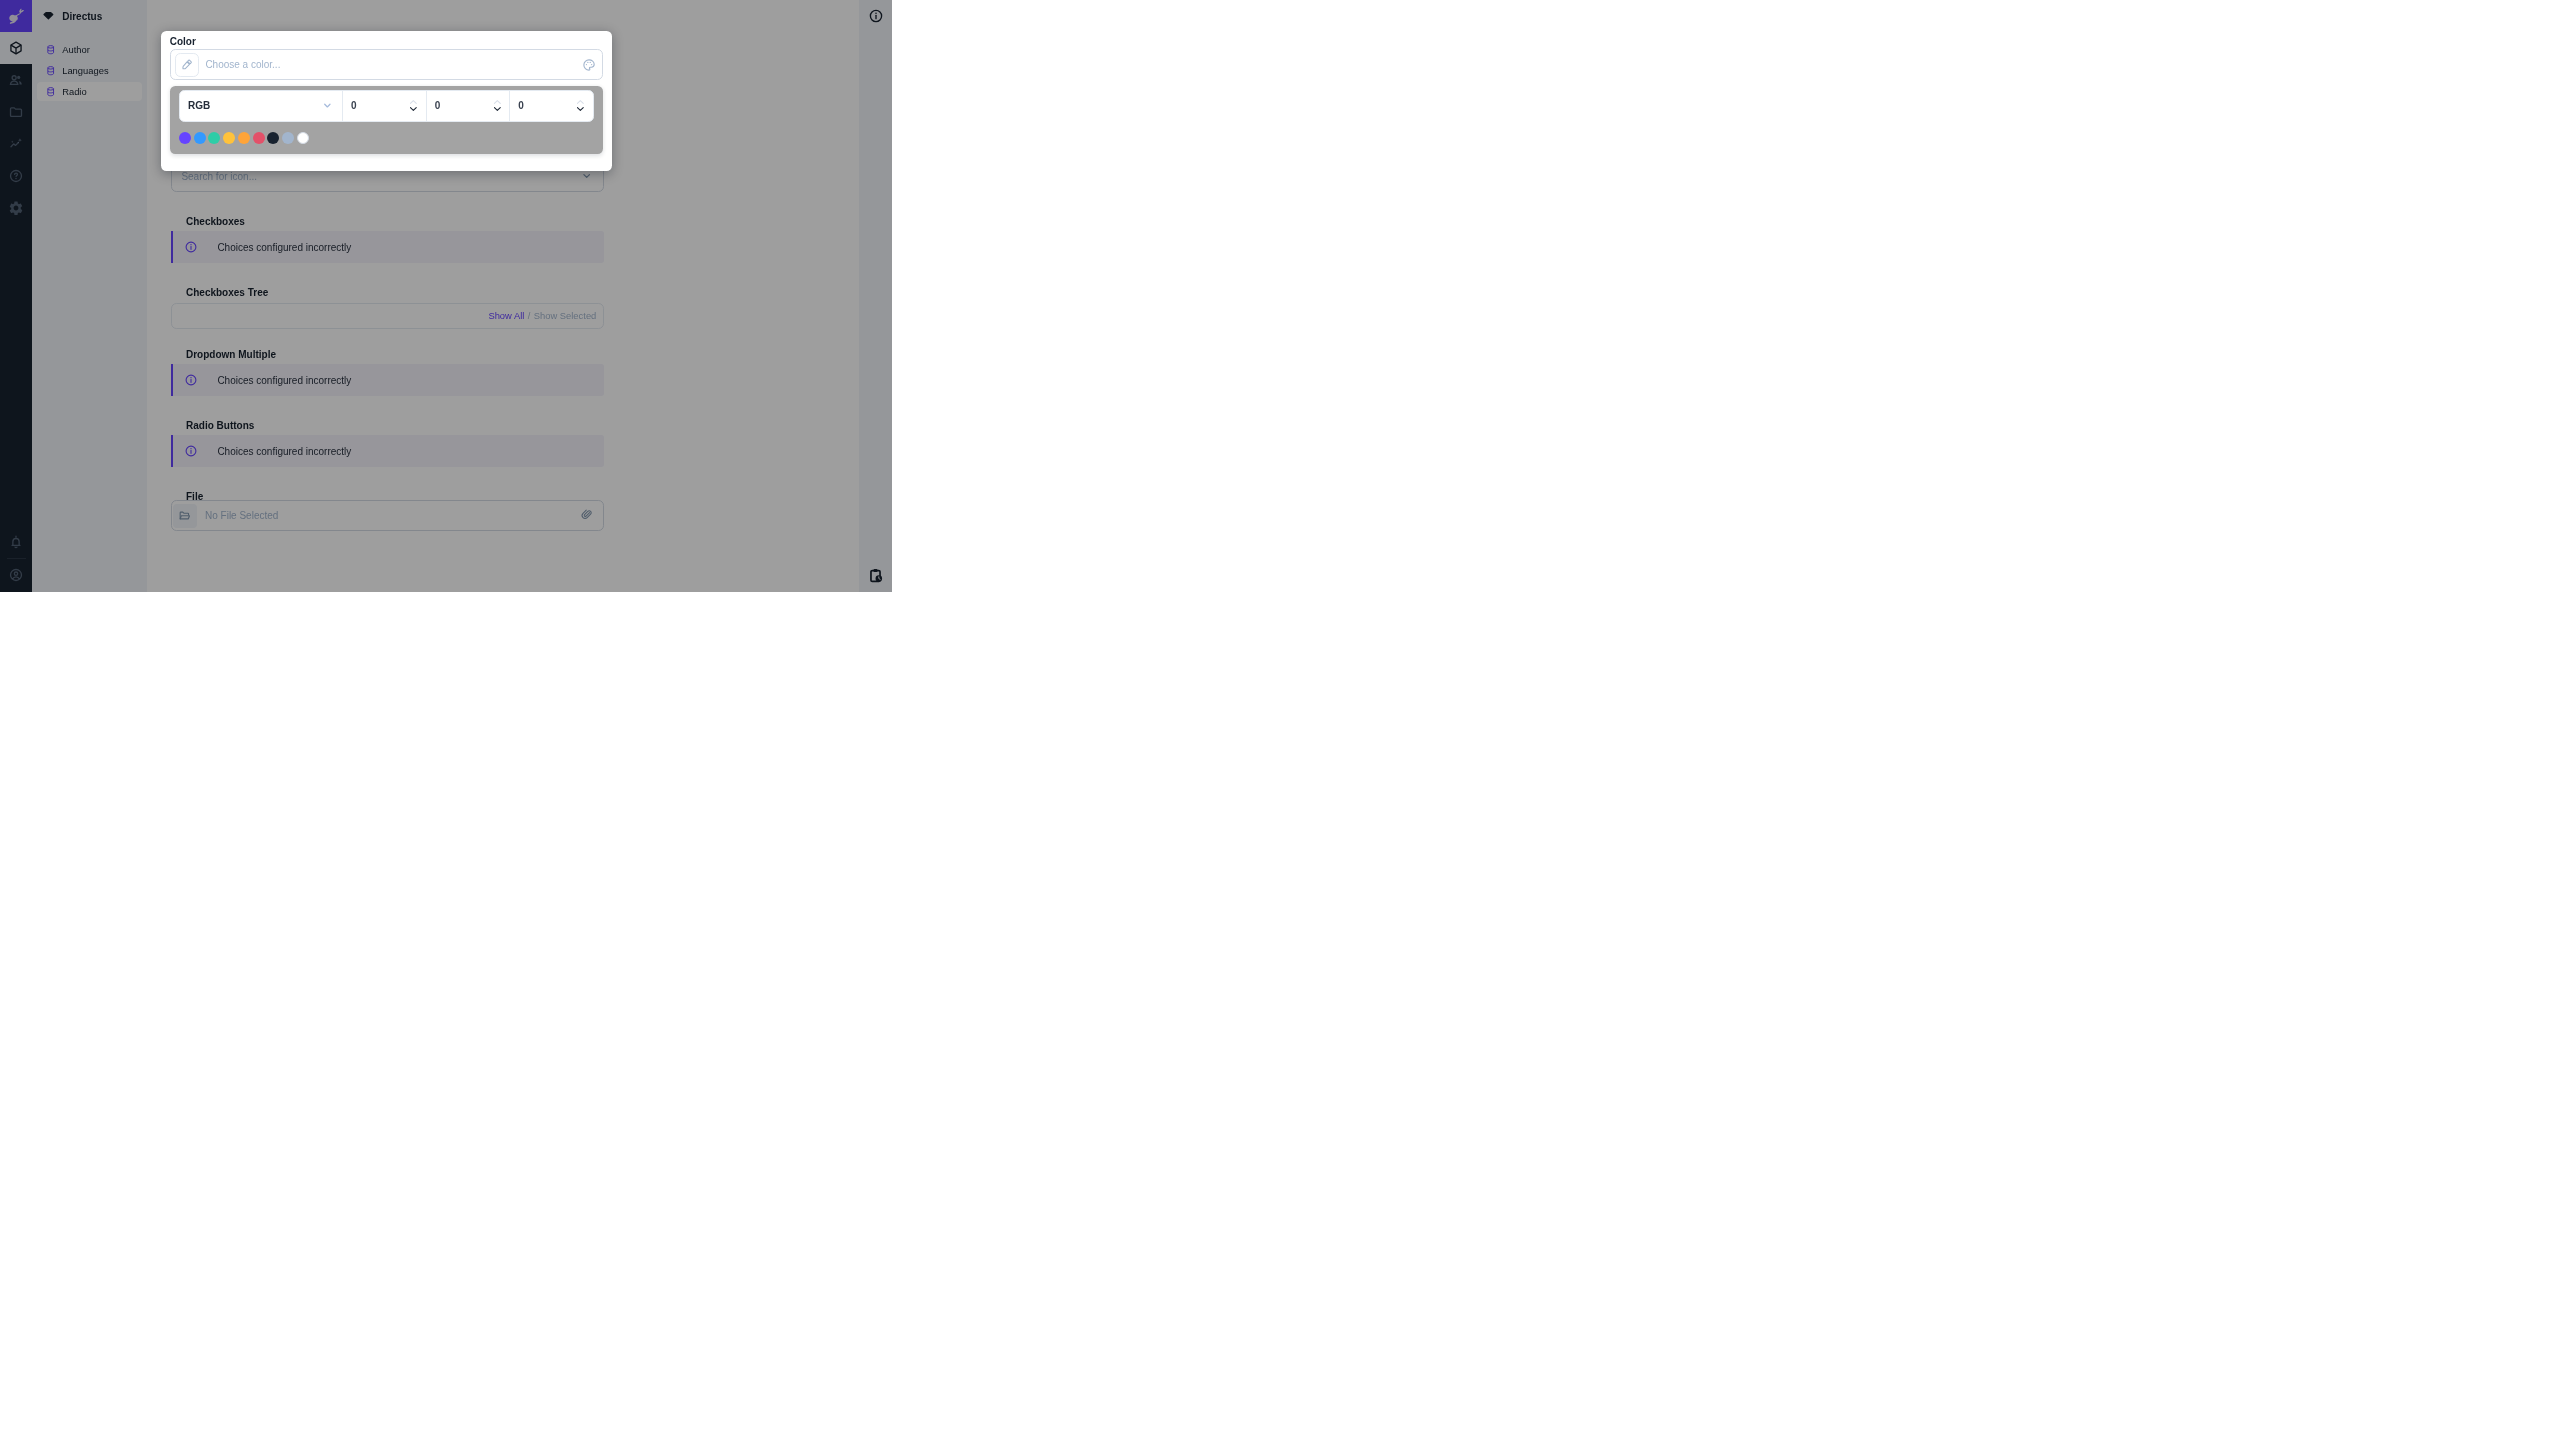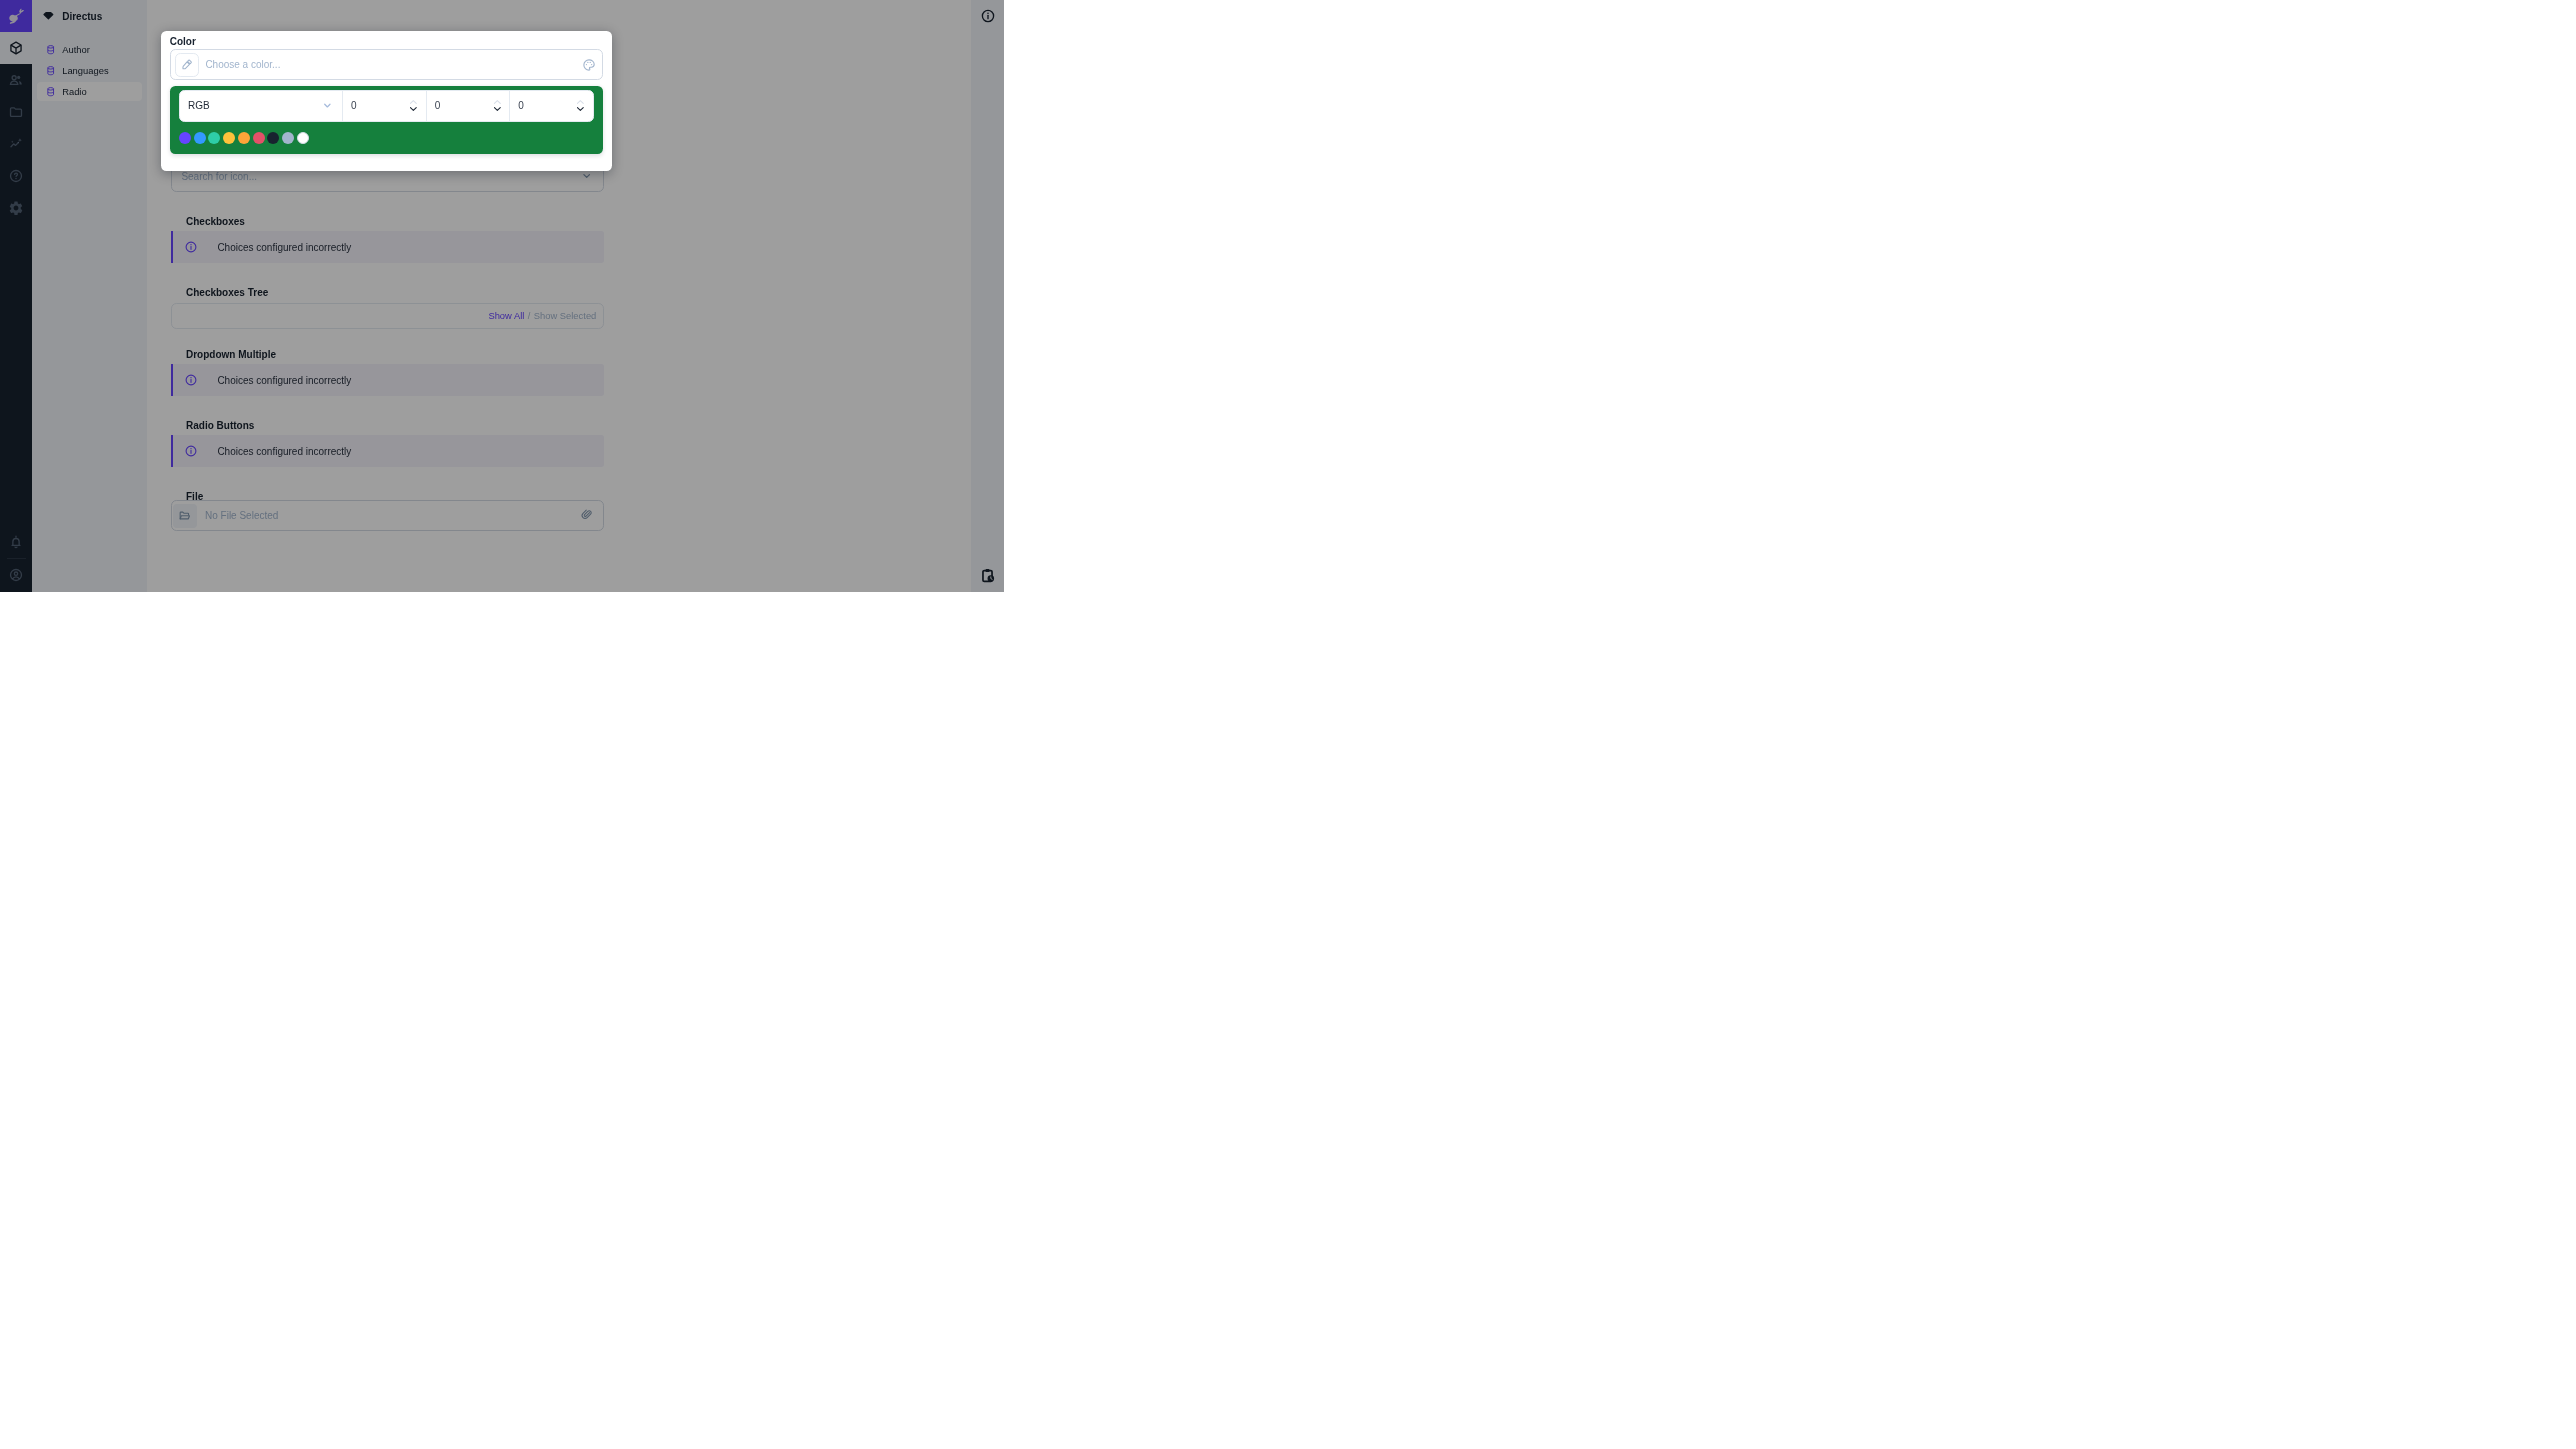--- a/index.html
+++ b/index.html
@@ -1,18 +1,18 @@
 <!DOCTYPE html>
 <html style="font-size:10.7px"><head>
 <meta charset="utf-8">
 <style>
   * { margin:0; padding:0; box-sizing:border-box; }
   html,body { width:1052px; height:592px; overflow:hidden; background:#fff;
     font-family:"Liberation Sans","DejaVu Sans",sans-serif; }
-  .stage { position:relative; width:1004px; height:592px; overflow:hidden; }
+  .stage { position:relative; width:892px; height:592px; overflow:hidden; }
 
   
   .module-bar { position:absolute; left:0; top:0; bottom:0; width:32px; background:#18222F; z-index:10; }
   .logo-tile { width:32px; height:32px; background:#6644FF; display:flex; align-items:center; justify-content:center; }
   .module-btn { width:32px; height:32px; display:flex; align-items:center; justify-content:center; color:rgba(129,150,173,.55); cursor:pointer; }
   .module-btn svg { width:16px; height:16px; }
   .module-btn.active { background:#F0F4F9; color:#18222F; }
   .module-bottom { position:absolute; bottom:0.7px; left:0; width:32px; }
   .module-divider { width:19px; margin:0 auto; border-top:1.3px solid rgba(129,150,173,.18); }
 
@@ -62,21 +62,21 @@
   .overlay { position:absolute; inset:0; background:rgba(0,0,0,.38); z-index:40; }
 
   
   .popup { position:absolute; left:161px; top:31px; width:451px; height:140px; background:#fff; border-radius:5.4px;
     box-shadow:0 2.7px 12px rgba(5,12,25,.32); z-index:60; padding:4.7px 8.7px 0 8.7px; }
   .cp-label { font-size:10px; font-weight:700; color:#18222F; }
   .cp-input { margin-top:2.7px; height:31px; border:1.3px solid #D3DAE4; border-radius:5.4px; display:flex; align-items:center; padding:0 6.7px 0 4px; background:#fff; }
   .dropper-btn { width:24px; height:24px; border:1.3px solid #E4EAF1; border-radius:5.4px; display:flex; align-items:center; justify-content:center; color:#A2B5CD; cursor:pointer; }
   .cp-placeholder { margin-left:6.7px; font-size:10px; color:#A2B5CD; }
   .palette-btn { margin-left:auto; color:#A2B5CD; cursor:pointer; display:flex; }
-  .cp-menu { margin-top:5.4px; height:68px; background:#15803d; border-radius:5.4px; box-shadow:0 1.3px 4px rgba(24,34,47,.14); padding:4px 9.4px; }
+  .cp-menu { margin-top:5.4px; height:68px; background:#a3a3a3; border-radius:5.4px; box-shadow:0 1.3px 4px rgba(24,34,47,.14); padding:4px 9.4px;font-weight:bold; }
   .cp-group { height:32px; background:#fff; border:1.3px solid #E4EAF1; border-radius:5.4px; display:grid; grid-template-columns:162px 1fr 1fr 1fr; overflow:hidden; }
   .cp-cell { display:flex; align-items:center; padding:0 8px; border-left:1.3px solid #E4EAF1; }
   .cp-cell:first-child { border-left:none; }
   .cp-mode { font-size:10px; color:#252D3A; }
   .select-chevron { margin-left:auto; color:#A6BBDC; display:flex; cursor:pointer; }
   .cp-num { font-size:10px; color:#3A4250; }
   .stepper { margin-left:auto; display:flex; flex-direction:column; gap:1.3px; }
   .step-up { color:#D9DFE9; display:flex; cursor:pointer; }
   .step-down { color:#1E2735; display:flex; cursor:pointer; }
   .swatches { margin-top:10.7px; display:flex; gap:2.7px; }

